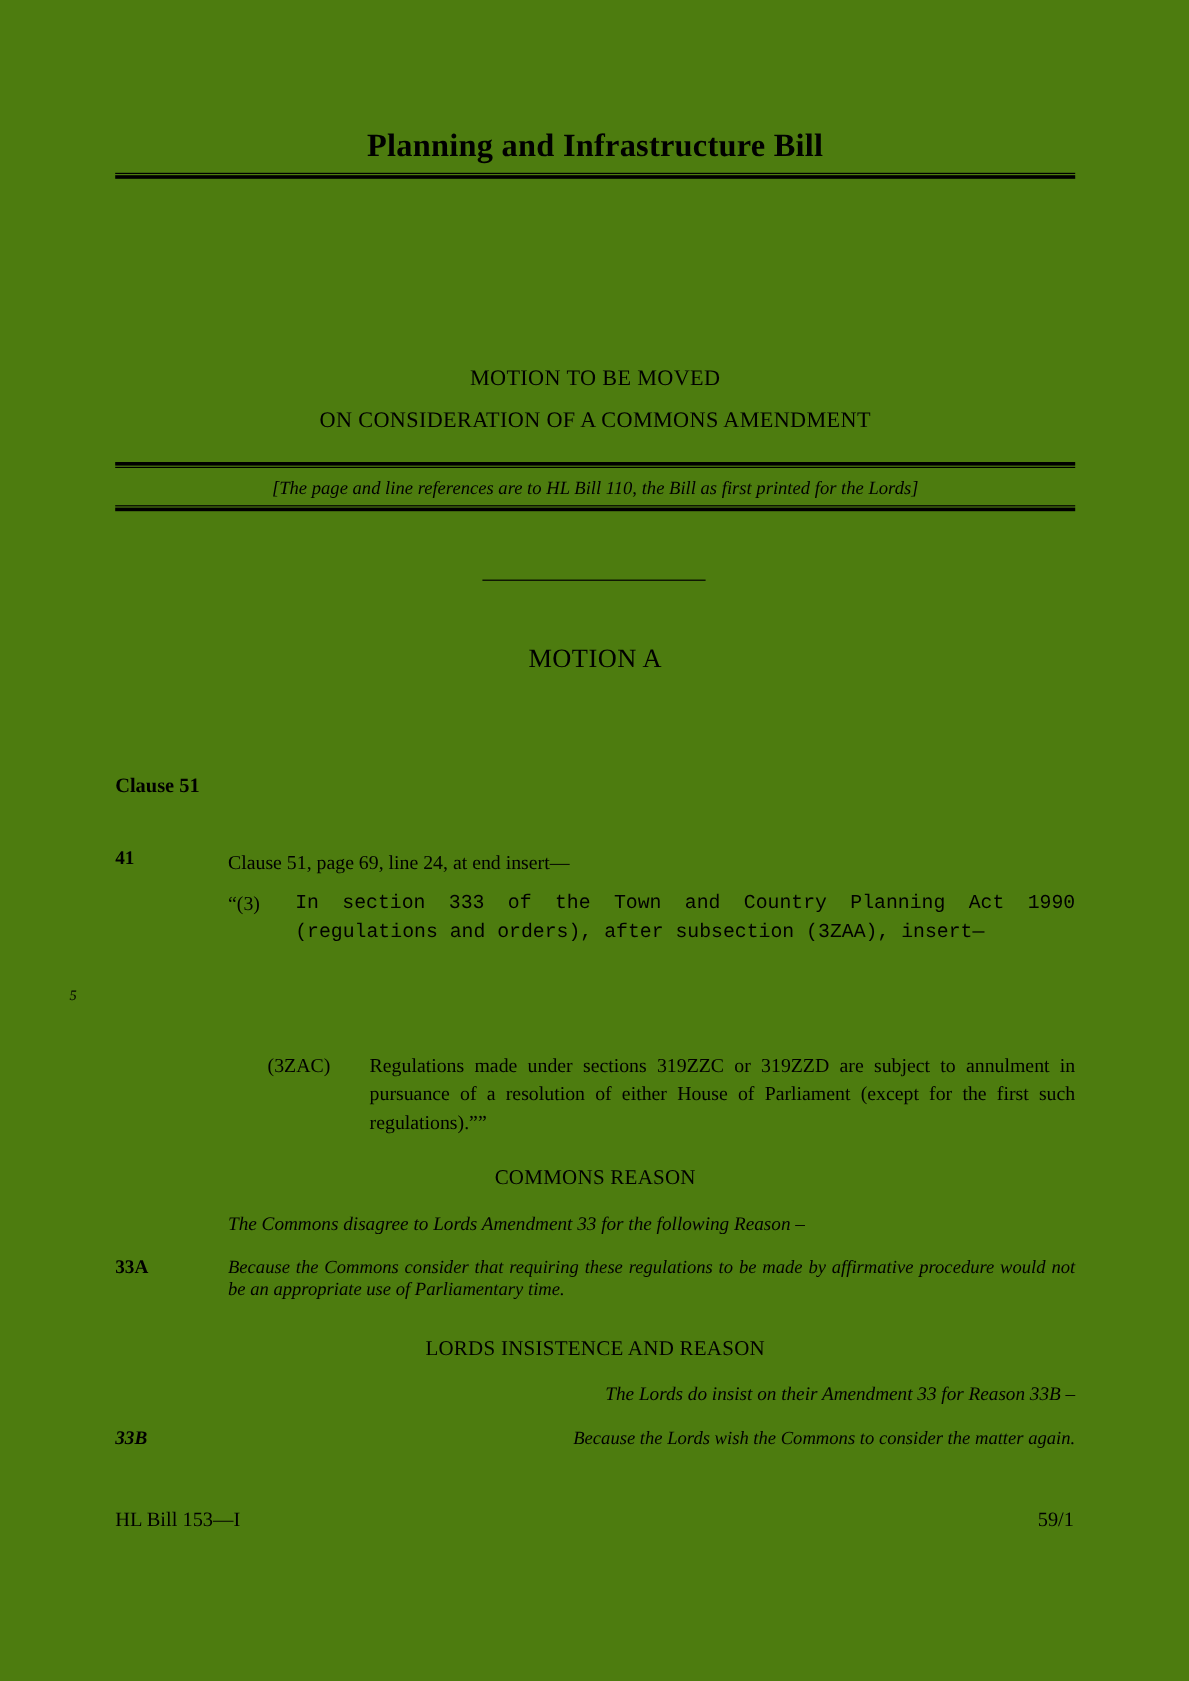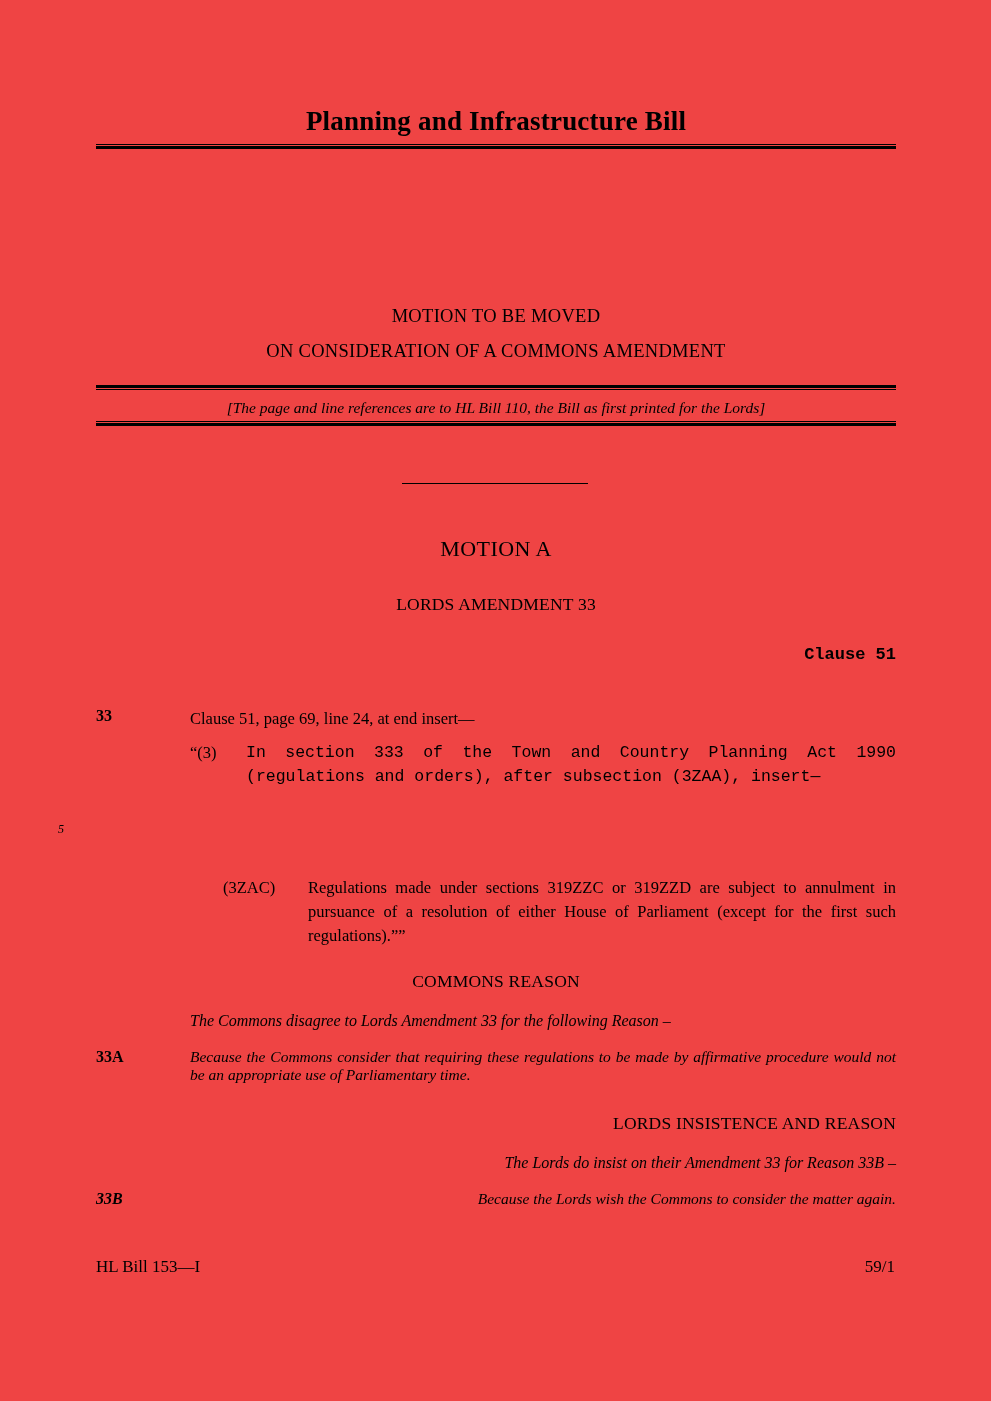--- a/index.html
+++ b/index.html
@@ -10,21 +10,21 @@
   body {
     font-family: "Liberation Serif", "DejaVu Serif", serif;
     color: #000000;
     -webkit-font-smoothing: antialiased;
   }
   .page {
     position: relative;
     width: 991px;
     height: 1401px;
     margin: 0 auto;
-    background: #ef4444;
+    background: #4d7c0f;
     overflow: hidden;
   }
 
   
   .doc-title {
     position: absolute;
     left: 96px;
     top: 106px;
     width: 800px;
     text-align: center;
@@ -110,24 +110,23 @@
     top: 594px;
     text-align: center;
     font-size: 17.5px;
     letter-spacing: 0.2px;
   }
   .clause-head {
     position: absolute;
     left: 96px;
     width: 800px;
     top: 645px;
-    text-align: right;
+    text-align: left;
     font-size: 17px;
     font-weight: bold;
-    font-family: Liberation Mono, monospace;
   }
 
   
   .marker {
     position: absolute;
     font-size: 16px;
     font-weight: bold;
   }
   .linenum {
     position: absolute;
@@ -205,21 +204,21 @@
   
   .section-head {
     position: absolute;
     left: 96px;
     width: 800px;
     text-align: center;
     font-size: 17.5px;
     letter-spacing: 0.2px;
   }
   .sh-commons { top: 971px; }
-  .sh-lords  { top: 1113px; text-align: right; }
+  .sh-lords  { top: 1113px; }
 
   .intro-italic {
     position: absolute;
     left: 190px;
     width: 706px;
     font-size: 16px;
     font-style: italic;
     line-height: 22px;
   }
   .intro-commons { top: 1010px; }
@@ -266,24 +265,23 @@
   <div class="head-line head-1">MOTION TO BE MOVED</div>
   <div class="head-line head-2">ON CONSIDERATION OF A COMMONS AMENDMENT</div>
 
   <div class="rule-double-b"></div>
   <div class="note-line">[The page and line references are to HL Bill 110, the Bill as first printed for the Lords]</div>
   <div class="rule-double-c"></div>
 
   <div class="short-rule"></div>
 
   <div class="motion-a">MOTION A</div>
-  <div class="lords-amend">LORDS AMENDMENT 33</div>
   <div class="clause-head">Clause 51</div>
 
-  <div class="marker m-33">33</div>
+  <div class="marker m-33">41</div>
   <div class="linenum" style="top:822px;">5</div>
 
   <div class="para nojust lead-33">Clause 51, page 69, line 24, at end insert—</div>
 
   <div class="para p3">
     <span class="tag">“(3)</span>
     <span class="body">In section 333 of the Town and Country Planning Act 1990 (regulations and orders), after subsection (3ZAA), insert—</span>
   </div>
 
 

